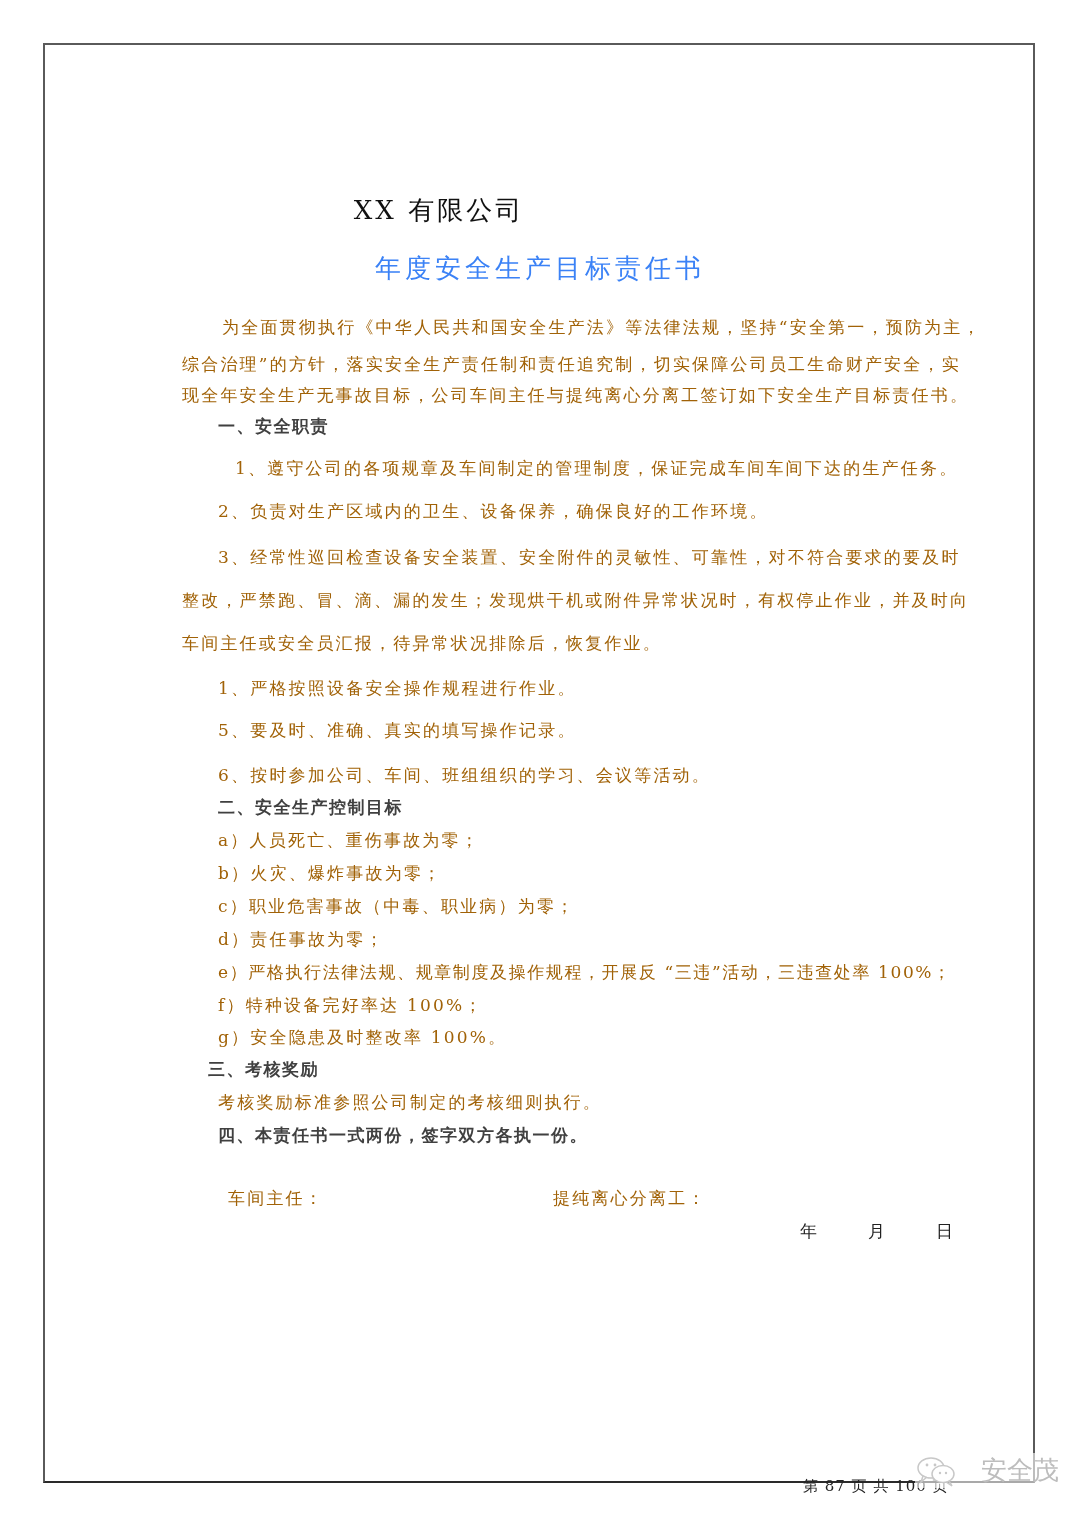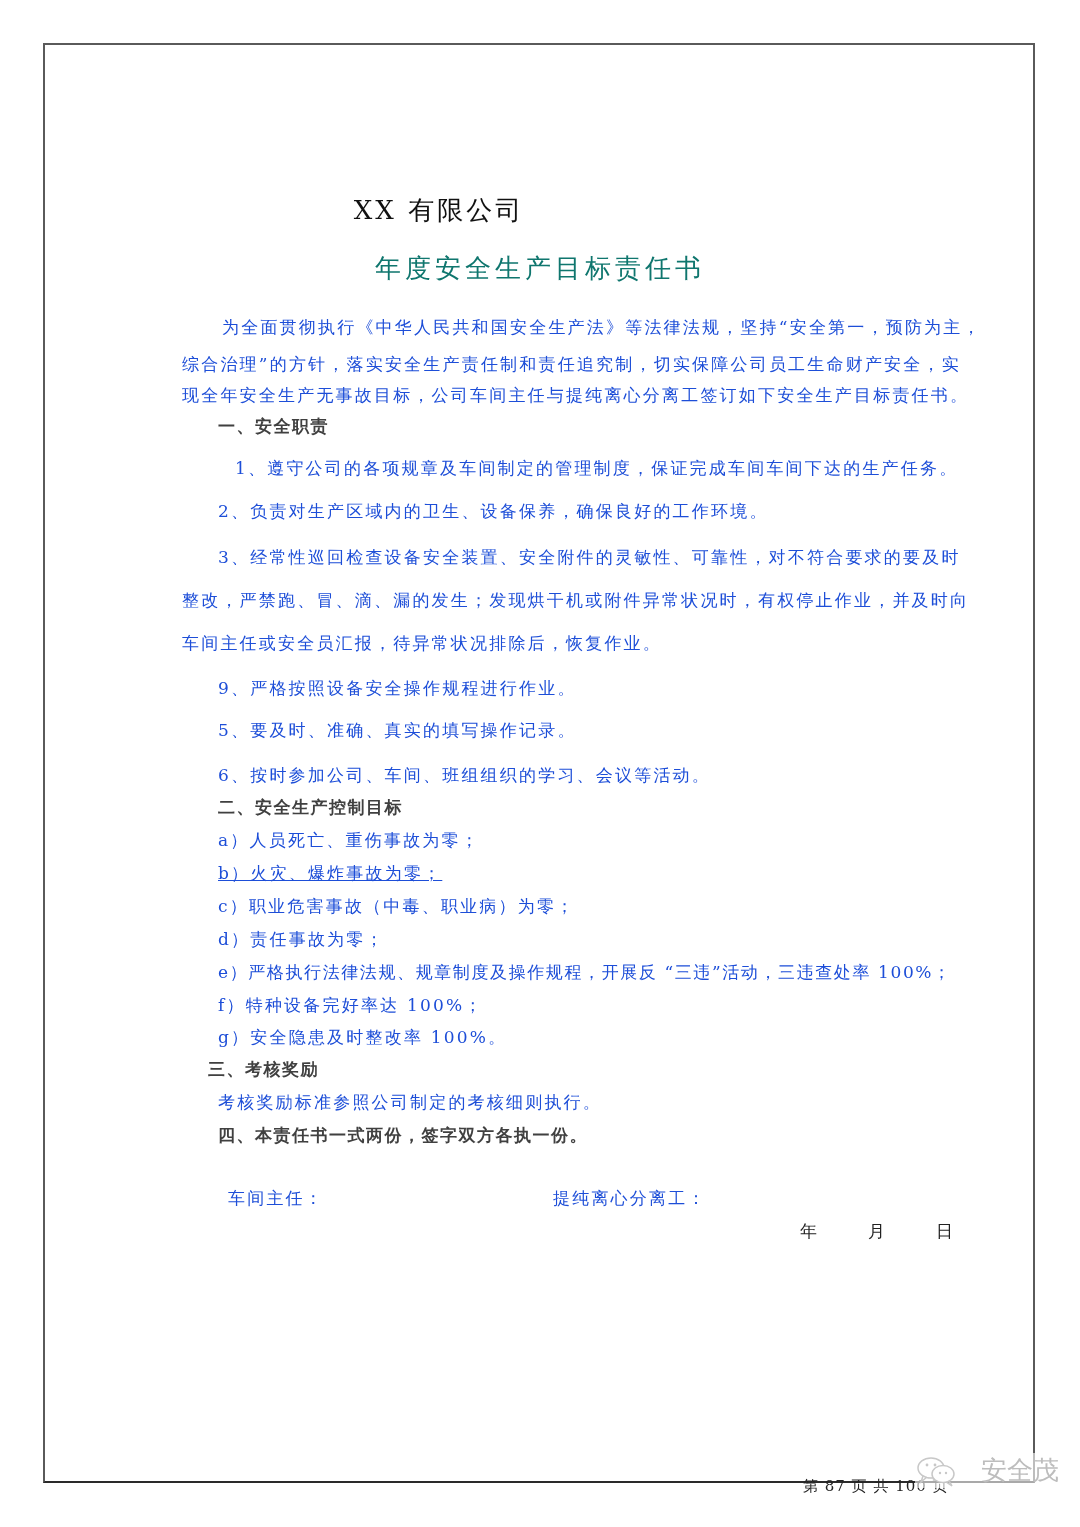--- a/index.html
+++ b/index.html
@@ -6,23 +6,23 @@
   body {
     width:1080px; height:1527px; background:#ffffff; position:relative; overflow:hidden;
     font-family: "DejaVu Serif", "Liberation Serif", serif; color:#1a1a1a;
   }
   .page-border {
     position:absolute; left:43px; top:43px; width:992px; height:1440px;
     border-top:2px solid #5a5a5a; border-left:2px solid #5a5a5a;
     border-right:2px solid #5a5a5a; border-bottom:2px solid #2a2a2a;
     box-sizing:border-box;
   }
-  .line { position:absolute; white-space:nowrap; font-size:17px; letter-spacing:2.2px; color:#1d4ed8; }
+  .line { position:absolute; white-space:nowrap; font-size:17px; letter-spacing:2.2px; color:#a16207; }
   .title1 { position:absolute; left:0; width:878px; text-align:center; top:193px; font-size:26px; letter-spacing:3px; color:#111; }
-  .title2 { position:absolute; left:0; width:1080px; text-align:center; top:251px; font-size:26px; letter-spacing:4px; color:#0f766e; }
+  .title2 { position:absolute; left:0; width:1080px; text-align:center; top:251px; font-size:26px; letter-spacing:4px; color:#3b82f6; }
   .bold { font-weight:bold; font-family:"DejaVu Sans", "Liberation Sans", sans-serif; color:#404040; letter-spacing:1.5px; }
   .footer { position:absolute; top:1445px; left:803px; font-size:15px; letter-spacing:1px; color:#222; white-space:pre;margin-top:32px; }
   .watermark {
     position:absolute; left:915px; top:1453px; display:flex; align-items:center; gap:22px;
     color:#bdbdbd; font-family:"DejaVu Sans", "Liberation Sans", sans-serif; font-size:26px;
     background:rgba(255,255,255,0.6);
   }
   .wm-icon { width:44px; height:32px; }
   .date-row { position:absolute; top:1220px; left:800px; font-size:17px; color:#222; }
   .date-row span { position:absolute; white-space:nowrap; }
@@ -38,27 +38,27 @@
 <div class="line" style="top:316px; left:222px;">为全面贯彻执行《中华人民共和国安全生产法》等法律法规，坚持“安全第一，预防为主，</div>
 <div class="line" style="top:353px; left:182px;">综合治理”的方针，落实安全生产责任制和责任追究制，切实保障公司员工生命财产安全，实</div>
 <div class="line" style="top:384px; left:182px;">现全年安全生产无事故目标，公司车间主任与提纯离心分离工签订如下安全生产目标责任书。</div>
 
 <div class="line bold" style="top:415px; left:218px;">一、安全职责</div>
 <div class="line" style="top:457px; left:235px;">1、遵守公司的各项规章及车间制定的管理制度，保证完成车间车间下达的生产任务。</div>
 <div class="line" style="top:500px; left:218px;">2、负责对生产区域内的卫生、设备保养，确保良好的工作环境。</div>
 <div class="line" style="top:546px; left:218px;">3、经常性巡回检查设备安全装置、安全附件的灵敏性、可靠性，对不符合要求的要及时</div>
 <div class="line" style="top:589px; left:182px;">整改，严禁跑、冒、滴、漏的发生；发现烘干机或附件异常状况时，有权停止作业，并及时向</div>
 <div class="line" style="top:632px; left:182px;">车间主任或安全员汇报，待异常状况排除后，恢复作业。</div>
-<div class="line" style="top:677px; left:218px;">9、严格按照设备安全操作规程进行作业。</div>
+<div class="line" style="top:677px; left:218px;">1、严格按照设备安全操作规程进行作业。</div>
 <div class="line" style="top:719px; left:218px;">5、要及时、准确、真实的填写操作记录。</div>
 <div class="line" style="top:764px; left:218px;">6、按时参加公司、车间、班组组织的学习、会议等活动。</div>
 
 <div class="line bold" style="top:796px; left:218px;">二、安全生产控制目标</div>
 <div class="line" style="top:829px; left:218px;">a）人员死亡、重伤事故为零；</div>
-<div class="line" style="top:862px; left:218px;text-decoration:underline;">b）火灾、爆炸事故为零；</div>
+<div class="line" style="top:862px; left:218px;">b）火灾、爆炸事故为零；</div>
 <div class="line" style="top:895px; left:218px;">c）职业危害事故（中毒、职业病）为零；</div>
 <div class="line" style="top:928px; left:218px;">d）责任事故为零；</div>
 <div class="line" style="top:961px; left:218px; letter-spacing:1.6px;">e）严格执行法律法规、规章制度及操作规程，开展反 “三违”活动，三违查处率 100%；</div>
 <div class="line" style="top:994px; left:218px;">f）特种设备完好率达 100%；</div>
 <div class="line" style="top:1026px; left:218px;">g）安全隐患及时整改率 100%。</div>
 
 <div class="line bold" style="top:1058px; left:208px;">三、考核奖励</div>
 <div class="line" style="top:1091px; left:218px;">考核奖励标准参照公司制定的考核细则执行。</div>
 <div class="line bold" style="top:1124px; left:218px;">四、本责任书一式两份，签字双方各执一份。</div>
 

